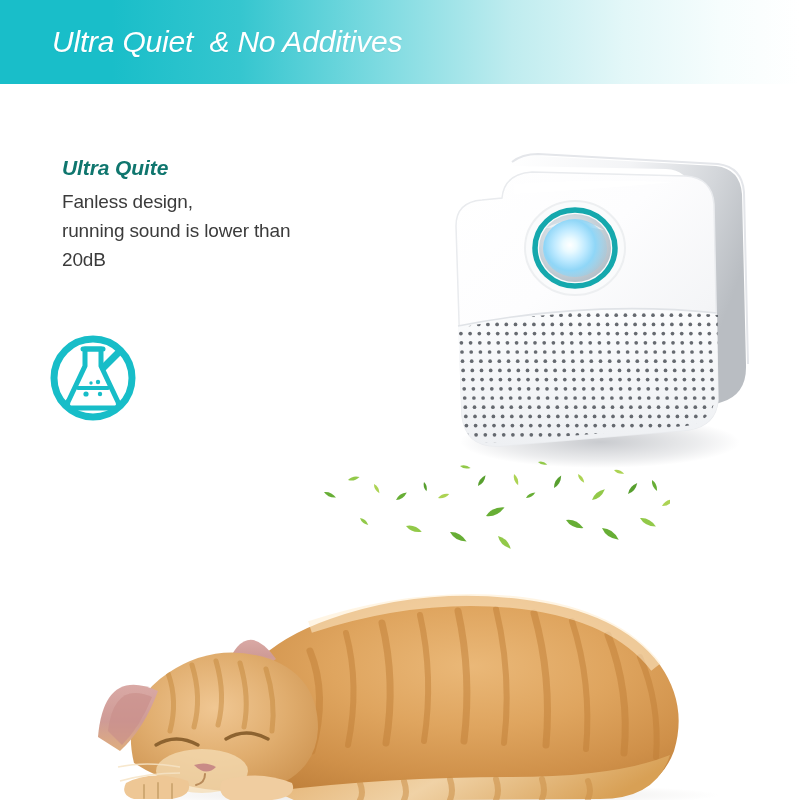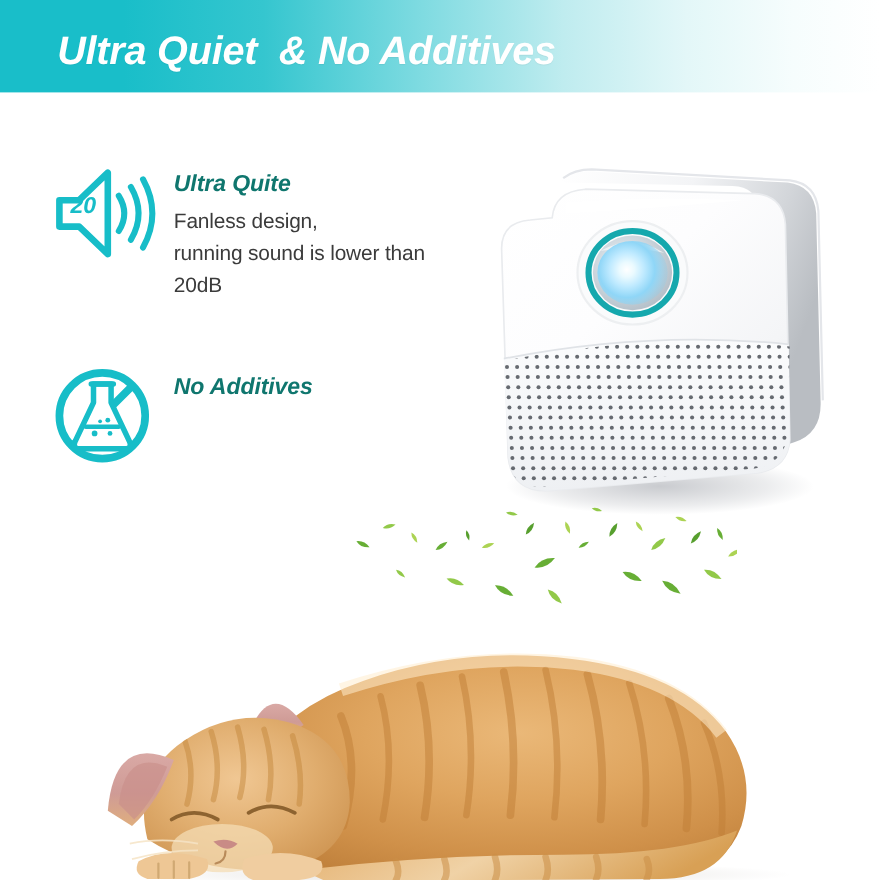--- a/index.html
+++ b/index.html
@@ -33,22 +33,22 @@
         #7fdbe1 48%,
         #bfecef 64%,
         #e3f7f8 78%,
         #f6fdfd 90%,
         #ffffff 100%);
   }
   .header-title {
     position: absolute;
     left: 52px;
     top: 25px;
-    font-size: 36px;
-    font-weight: bold;
+    font-size: 30px;
+    font-weight: normal;
     font-style: italic;
     color: #ffffff;
     letter-spacing: -0.2px;
     white-space: pre;
     text-shadow: 0 1px 1px rgba(0,0,0,0.05);
   }
 
   
   .feature {
     position: absolute;
@@ -144,31 +144,20 @@
 </head>
 <body>
 
 <div id="page">
 
   <div class="header-band">
     <div class="header-title">Ultra Quiet  &amp; No Additives</div>
   </div>
 
   <div class="feature feature-1">
-    <div class="feature-icon">
-      <svg width="96" height="96" viewBox="0 0 96 96" aria-hidden="true">
-
-        <path d="M6 36 L24 36 L50 11 L50 85 L24 60 L6 60 Z" fill="none" stroke="#17bdc8" stroke-width="6" stroke-linejoin="round" stroke-linecap="round"></path>
-
-        <path d="M60 32 Q70 48 60 64" fill="none" stroke="#17bdc8" stroke-width="5.5" stroke-linecap="round"></path>
-        <path d="M71 24 Q85 48 71 72" fill="none" stroke="#17bdc8" stroke-width="5.5" stroke-linecap="round"></path>
-        <path d="M82 17 Q99 48 82 79" fill="none" stroke="#17bdc8" stroke-width="5.5" stroke-linecap="round"></path>
-      </svg>
-      <span class="spk-num">20</span>
-    </div>
     <div class="feature-text">
       <div class="feature-heading">Ultra Quite</div>
       <div class="feature-body">Fanless design,
 running sound is lower than
 20dB</div>
     </div>
   </div>
 
   <div class="feature feature-2">
     <div class="feature-icon">
@@ -184,21 +173,20 @@
 
         <path d="M30 58 L60 58" stroke="#17bdc8" stroke-width="4" stroke-linecap="round"></path>
 
         <circle cx="38" cy="64" r="2.6" fill="#17bdc8"></circle>
         <circle cx="50" cy="52" r="2.2" fill="#17bdc8"></circle>
         <circle cx="52" cy="64" r="2.2" fill="#17bdc8"></circle>
         <circle cx="43" cy="53" r="1.7" fill="#17bdc8"></circle>
       </svg>
     </div>
     <div class="feature-text">
-      <div class="feature-heading">No Additives</div>
     </div>
   </div>
 
   <div class="device">
     <svg width="330" height="320" viewBox="0 0 330 320" aria-hidden="true">
       <defs>
 
         <linearGradient id="backGrad" x1="0" y1="0" x2="1" y2="0.4">
           <stop offset="0%" stop-color="#ffffff"></stop>
           <stop offset="45%" stop-color="#f3f4f6"></stop>

